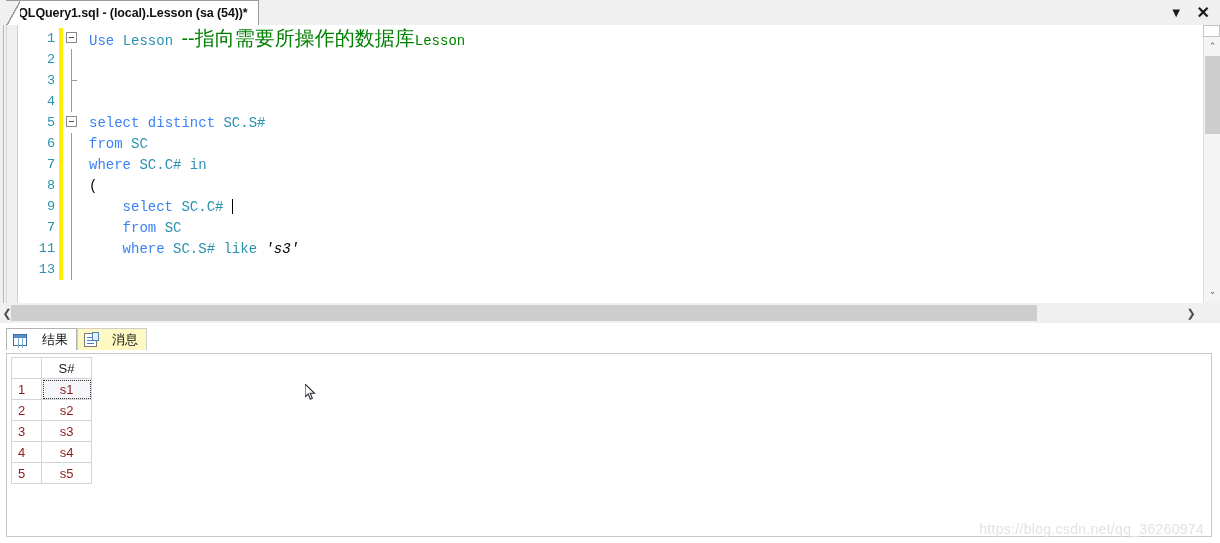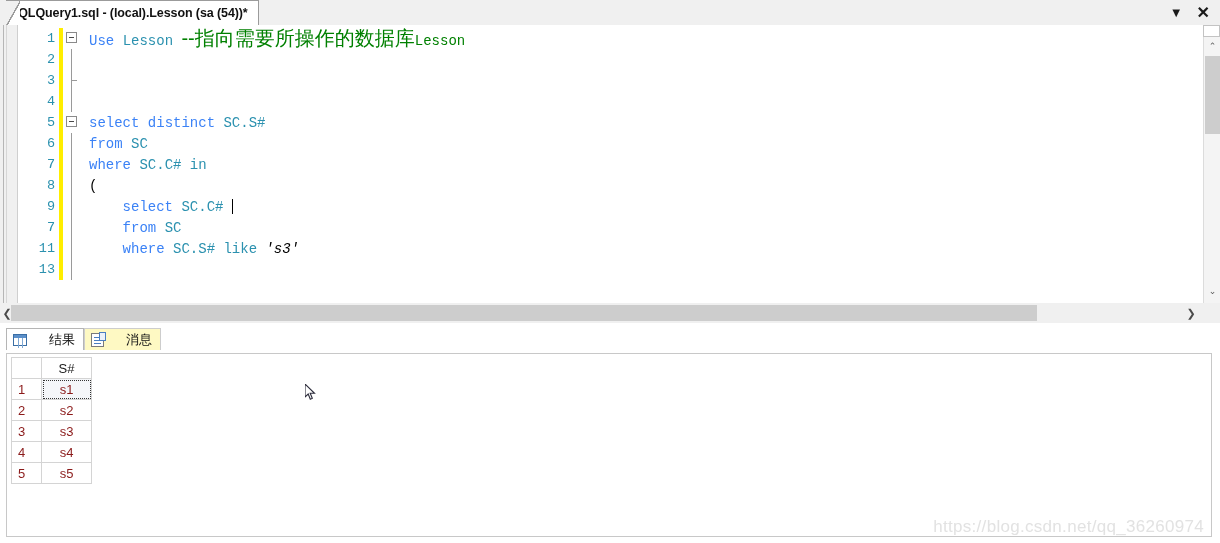--- a/index.html
+++ b/index.html
@@ -253,21 +253,21 @@
     position: absolute;
     left: 6px; top: 5px;
     height: 22px;
     display: flex;
     align-items: flex-end;
   }
   .rtab {
     height: 22px;
     display: flex;
     align-items: center;
-    gap: 22px;
+    gap: 15px;
     padding: 0 8px 0 6px;
     font-size: 13px;
     color: #111111;
     box-sizing: border-box;
     background: #ffffff;
   }
   .rtab.active {
     border-top: 1px solid #b5b5b5;
     border-left: 1px solid #b5b5b5;
     border-right: 1px solid #b5b5b5;
@@ -381,21 +381,21 @@
     outline: 1px dotted #333333;
     outline-offset: -2px;
     background: #f4f6f9;
   }
 
   
   #watermark {
     position: absolute;
     right: 16px; bottom: 6px;
     font-family: "Liberation Sans", sans-serif;
-    font-size: 17px;
+    font-size: 14px;
     color: #e2e2e2;
     letter-spacing: 0.3px;
     white-space: nowrap;
     margin-left: 27px;
   }
 
   
   #mouse-cursor {
     position: absolute;
     left: 305px; top: 384px;

